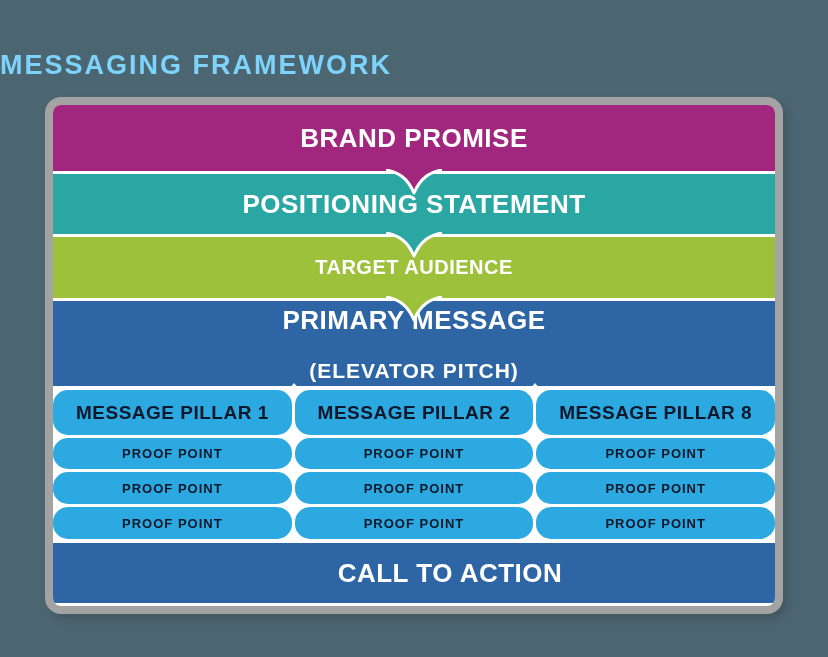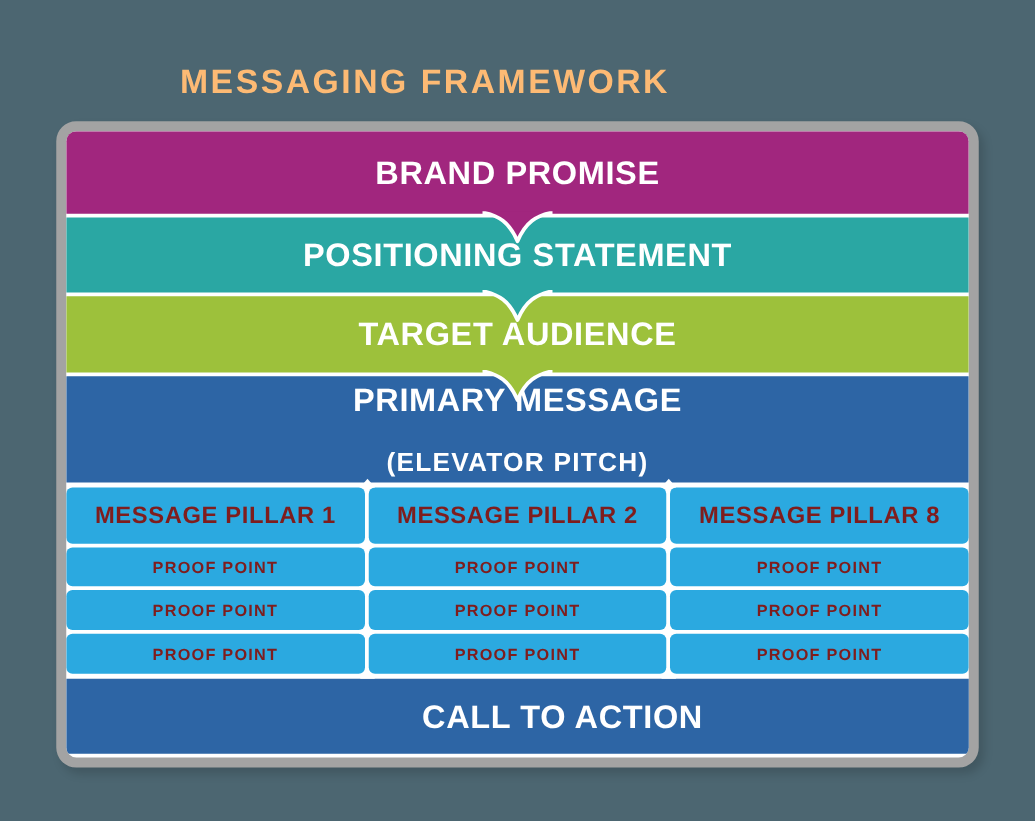--- a/index.html
+++ b/index.html
@@ -7,25 +7,24 @@
     width: 828px; height: 657px;
     background: #4c6671;
     font-family: "Liberation Sans", sans-serif;
     position: relative;
     overflow: hidden;
   }
 
   .title {
     position: absolute;
     top: 50px; left: 0; width: 680px;
-    text-align: center;
     font-size: 27px;
     font-weight: bold;
     letter-spacing: 2px;
-    color: #fdba74;
+    color: #7dd3fc;
   }
 
   .card {
     position: absolute;
     left: 45px; top: 97px;
     width: 738px; height: 517px;
     box-sizing: border-box;
     background: #ffffff;
     border: 8px solid #a3a3a3;
     border-radius: 16px;
@@ -39,21 +38,21 @@
     display: flex;
     align-items: center;
     justify-content: center;
     color: #ffffff;
     font-weight: bold;
     letter-spacing: 0.5px;
     text-align: center;
   }
   .bar-brand       { height: 66px; background: #a1267e; margin-bottom: 3px; font-size: 26px; }
   .bar-positioning { height: 60px; background: #2aa7a3; margin-bottom: 3px; font-size: 26px; }
-  .bar-target      { height: 61px; background: #9dc13b; margin-bottom: 3px; font-size: 26px; }
+  .bar-target      { height: 61px; background: #9dc13b; margin-bottom: 3px; font-size: 20px; }
   .bar-primary     { height: 85px; background: #2d65a5; margin-bottom: 4px; flex-direction: column; gap: 19px; }
   .bar-primary .main-line { font-size: 26px; }
   .bar-primary .sub-line  { font-size: 21px; letter-spacing: 1px; margin-top: 4px; }
   .bar-cta         { height: 60px; background: #2d65a5; font-size: 26px; padding-left: 36px; }
 
   
   .vtab {
     position: absolute;
     top: 100%;
     left: 50%;
@@ -76,25 +75,25 @@
   .pillars {
     position: relative;
     display: grid;
     grid-template-columns: repeat(3, 1fr);
     grid-template-rows: 45px 31px 32px 32px;
     gap: 3px;
     margin-bottom: 4px;
   }
   .cell {
     background: #2ba9e0;
-    border-radius: 5px;
+    border-radius: 15px;
     display: flex;
     align-items: center;
     justify-content: center;
-    color: #7f1d1d;
+    color: #0f172a;
     font-weight: bold;
   }
   .cell.header { font-size: 19px; letter-spacing: 0.5px; }
   .cell.proof  { font-size: 13px; letter-spacing: 1px; }
 
   
   .sep-tri {
     position: absolute;
     width: 0; height: 0;
     border-left: 6px solid transparent;

